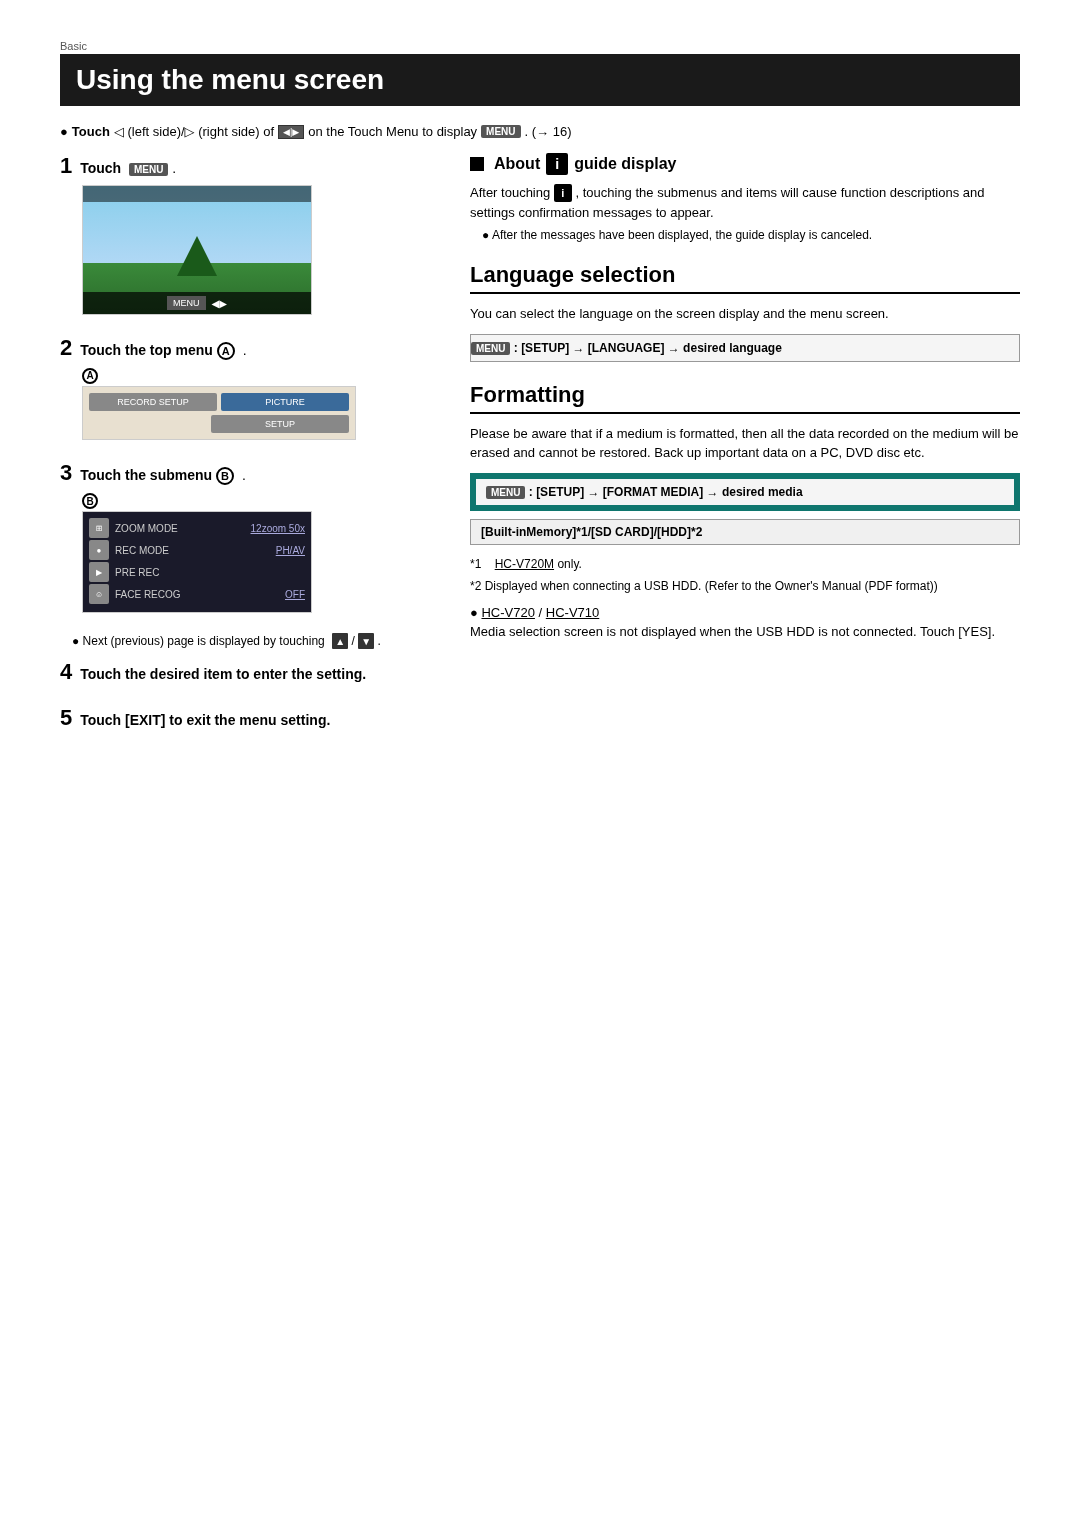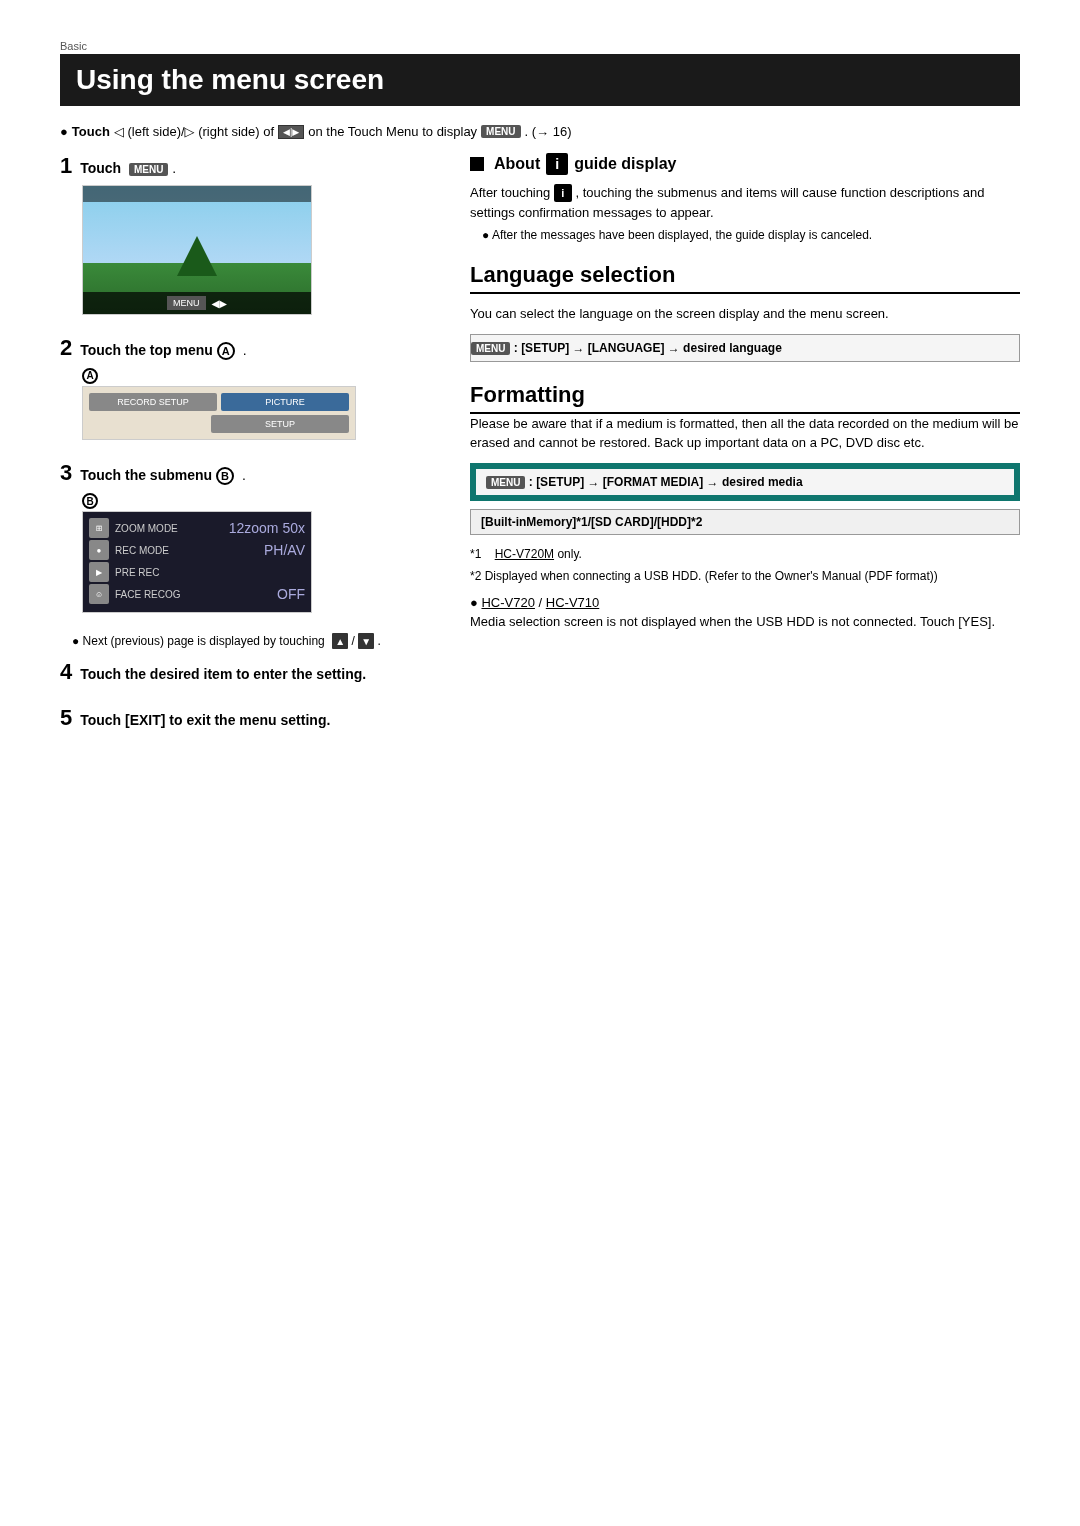--- a/index.html
+++ b/index.html
@@ -165,21 +165,22 @@
       flex-shrink: 0;
     }
 
     .mock-menu-screen .menu-label {
       flex: 1;
       color: #ccc;
     }
 
     .mock-menu-screen .menu-value {
       color: #aad;
-      font-size: 14px;
+      font-size: 10px;
+      text-decoration: underline;
     }
 
     .mock-menu-top {
       border: 1px solid #ccc;
       background: #e8e0d0;
       width: 274px;
       padding: 6px;
       margin-bottom: 10px;
     }
 
@@ -287,20 +288,21 @@
 
     .format-section {
       margin-bottom: 20px;
     }
 
     .format-title {
       font-size: 22px;
       font-weight: bold;
       border-bottom: 2px solid #000;
       padding-bottom: 4px;
+      margin-bottom: 10px;
     }
 
     .format-text {
       font-size: 13px;
       line-height: 1.5;
       margin-bottom: 10px;
     }
 
     .format-media-box {
       border: 6px solid #0f766e;

